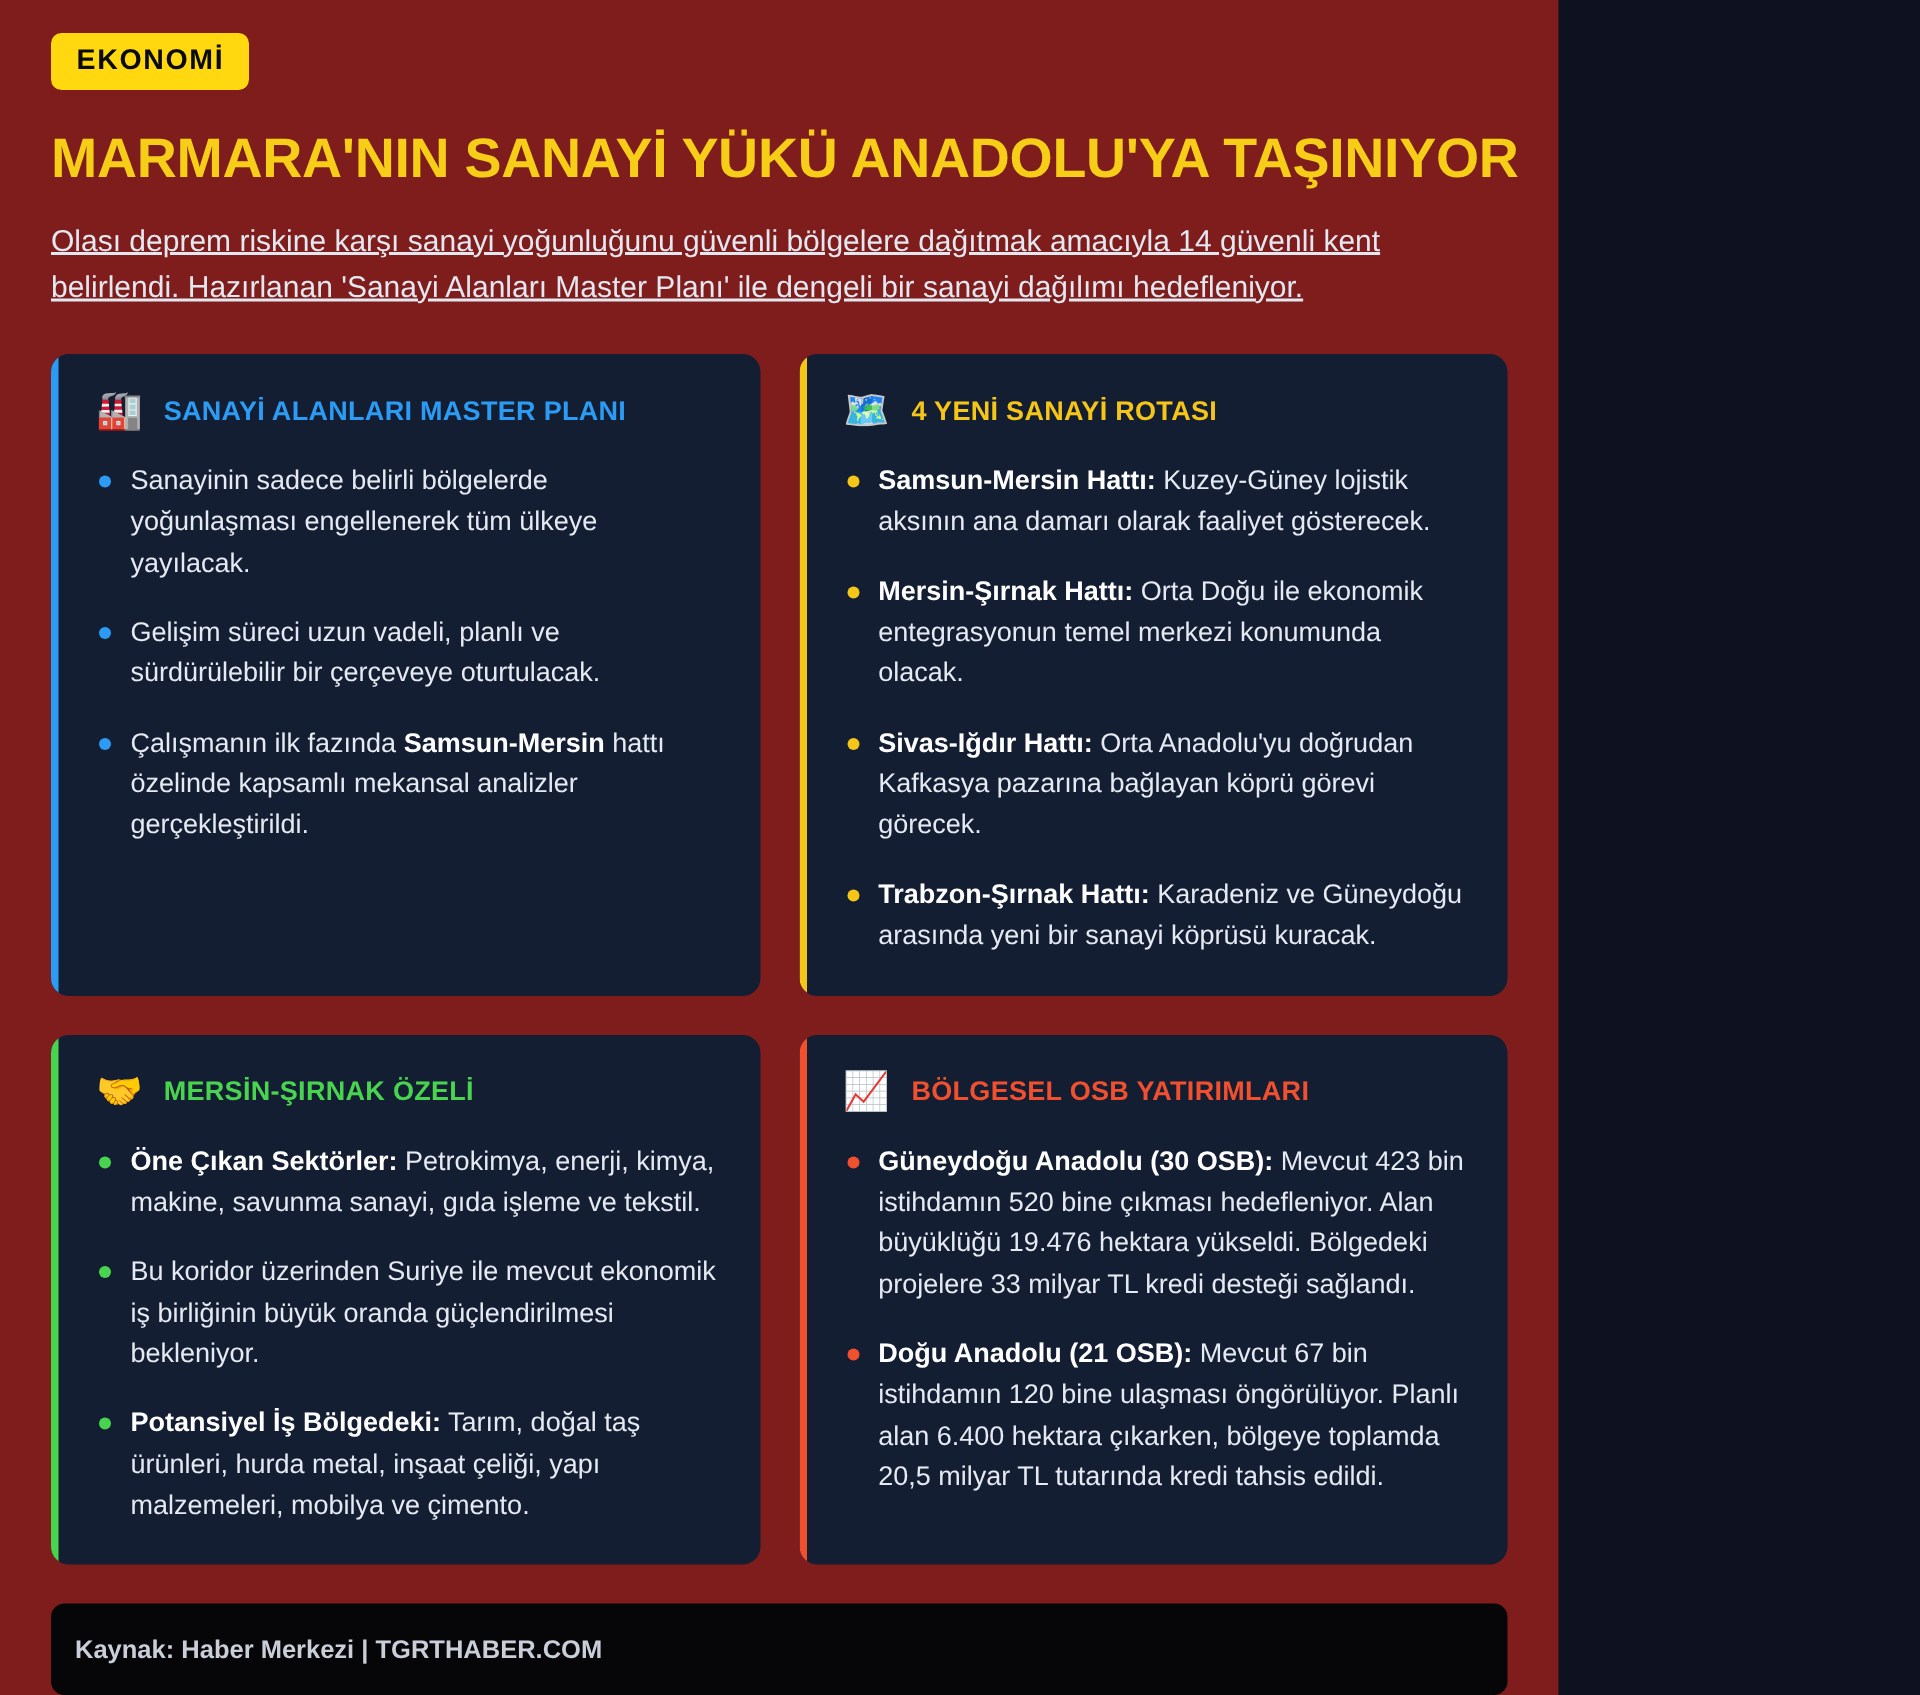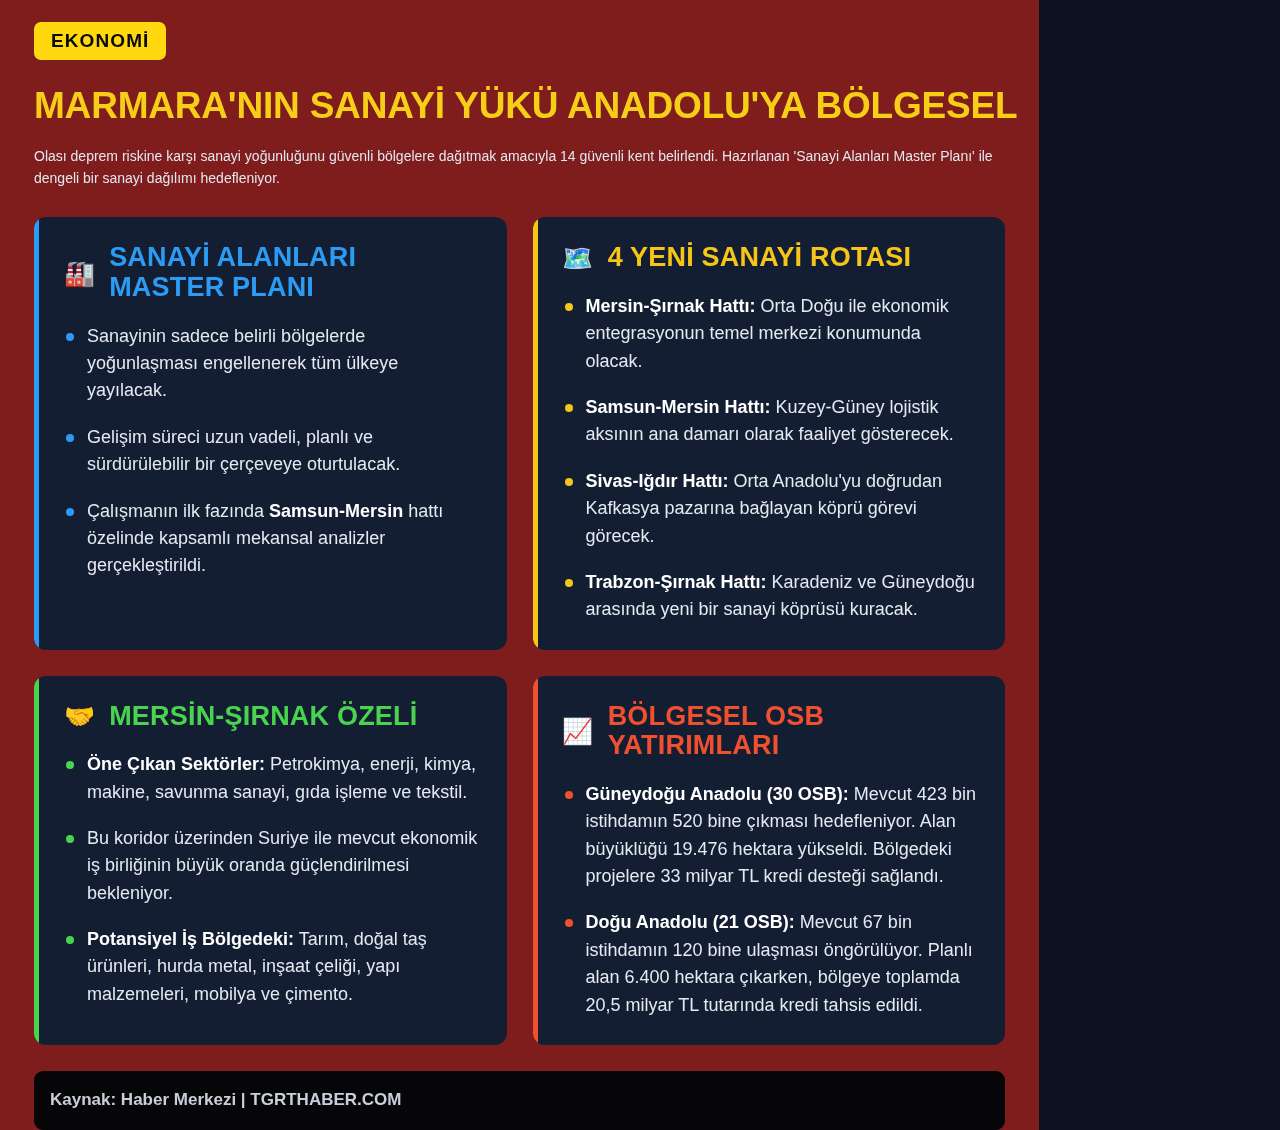--- a/index.html
+++ b/index.html
@@ -42,24 +42,25 @@
     font-size: 37px;
     font-weight: bold;
     letter-spacing: -0.2px;
     line-height: 1.08;
     margin-top: 26px;
     white-space: nowrap;
   }
 
   .standfirst {
     color: #e3e7ef;
-    font-size: 14px;
+    font-size: 20px;
     line-height: 1.55;
     margin-top: 20px;
     max-width: 1216px;
+    text-decoration: underline;
   }
 
   
   .grid {
     margin-top: 28px;
     display: grid;
     grid-template-columns: 1fr 1fr;
     column-gap: 26px;
     row-gap: 26px;
     flex: 0 0 auto;
@@ -90,21 +91,21 @@
     margin-bottom: 20px;
   }
 
   .card-emoji {
     font-size: 25px;
     line-height: 1;
     display: inline-block;
   }
 
   .card-title {
-    font-size: 27px;
+    font-size: 18px;
     font-weight: bold;
     letter-spacing: 0.2px;
     line-height: 1.1;
   }
 
   .bullets { list-style: none; }
 
   .bullets li {
     position: relative;
     padding-left: 23px;
@@ -166,21 +167,21 @@
     font-weight: 600;
   }
 </style>
 </head>
 <body>
 
 <div class="page">
 
   <div class="header">
     <div class="badge">EKONOMİ</div>
-    <h1 class="headline">MARMARA'NIN SANAYİ YÜKÜ ANADOLU'YA BÖLGESEL</h1>
+    <h1 class="headline">MARMARA'NIN SANAYİ YÜKÜ ANADOLU'YA TAŞINIYOR</h1>
     <p class="standfirst">Olası deprem riskine karşı sanayi yoğunluğunu güvenli bölgelere dağıtmak amacıyla 14 güvenli kent belirlendi. Hazırlanan 'Sanayi Alanları Master Planı' ile dengeli bir sanayi dağılımı hedefleniyor.</p>
   </div>
 
   <div class="grid">
 
     <div class="card">
       <div class="accent a-blue"></div>
       <div class="card-head">
         <span class="card-emoji">🏭</span>
         <span class="card-title c-blue">SANAYİ ALANLARI MASTER PLANI</span>
@@ -199,24 +200,24 @@
     </div>
 
     <div class="card">
       <div class="accent a-yellow"></div>
       <div class="card-head">
         <span class="card-emoji">🗺️</span>
         <span class="card-title c-yellow">4 YENİ SANAYİ ROTASI</span>
       </div>
       <ul class="bullets b-yellow">
           <li>
+            <span><b>Samsun-Mersin Hattı:</b> Kuzey-Güney lojistik aksının ana damarı olarak faaliyet gösterecek.</span>
+          </li>
+          <li>
             <span><b>Mersin-Şırnak Hattı:</b> Orta Doğu ile ekonomik entegrasyonun temel merkezi konumunda olacak.</span>
-          </li>
-          <li>
-            <span><b>Samsun-Mersin Hattı:</b> Kuzey-Güney lojistik aksının ana damarı olarak faaliyet gösterecek.</span>
           </li>
           <li>
             <span><b>Sivas-Iğdır Hattı:</b> Orta Anadolu'yu doğrudan Kafkasya pazarına bağlayan köprü görevi görecek.</span>
           </li>
           <li>
             <span><b>Trabzon-Şırnak Hattı:</b> Karadeniz ve Güneydoğu arasında yeni bir sanayi köprüsü kuracak.</span>
           </li>
         </ul>
     </div>
 

